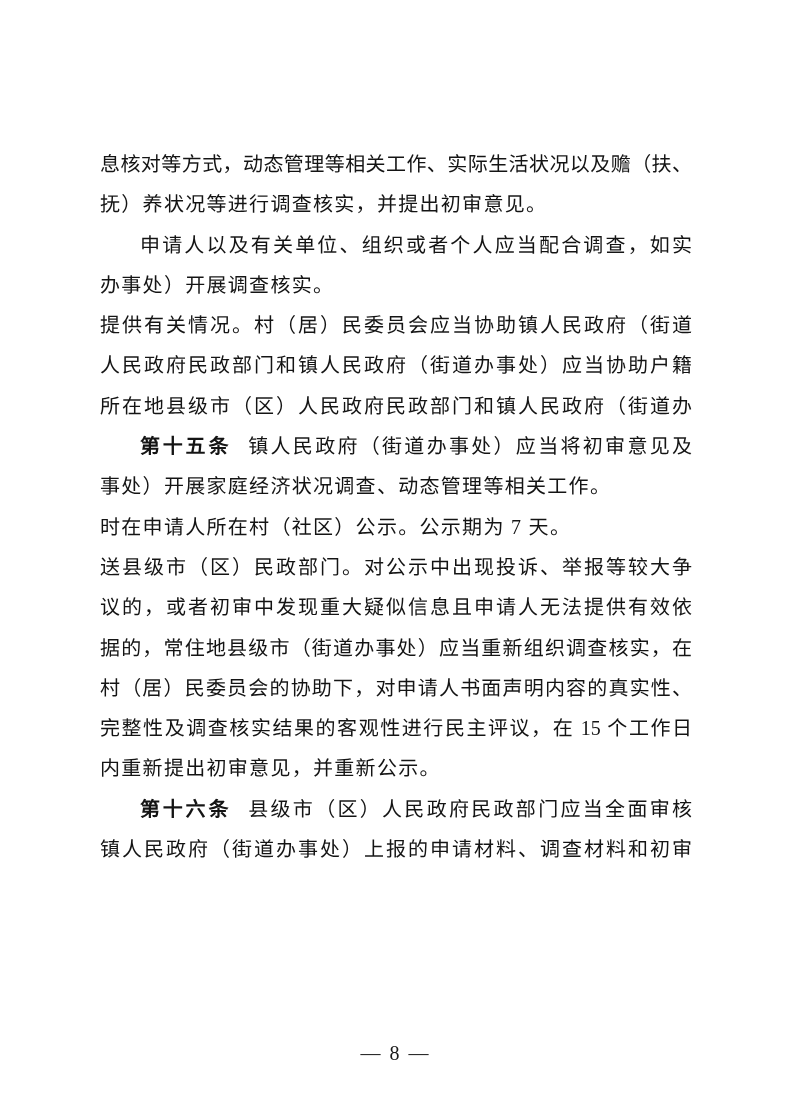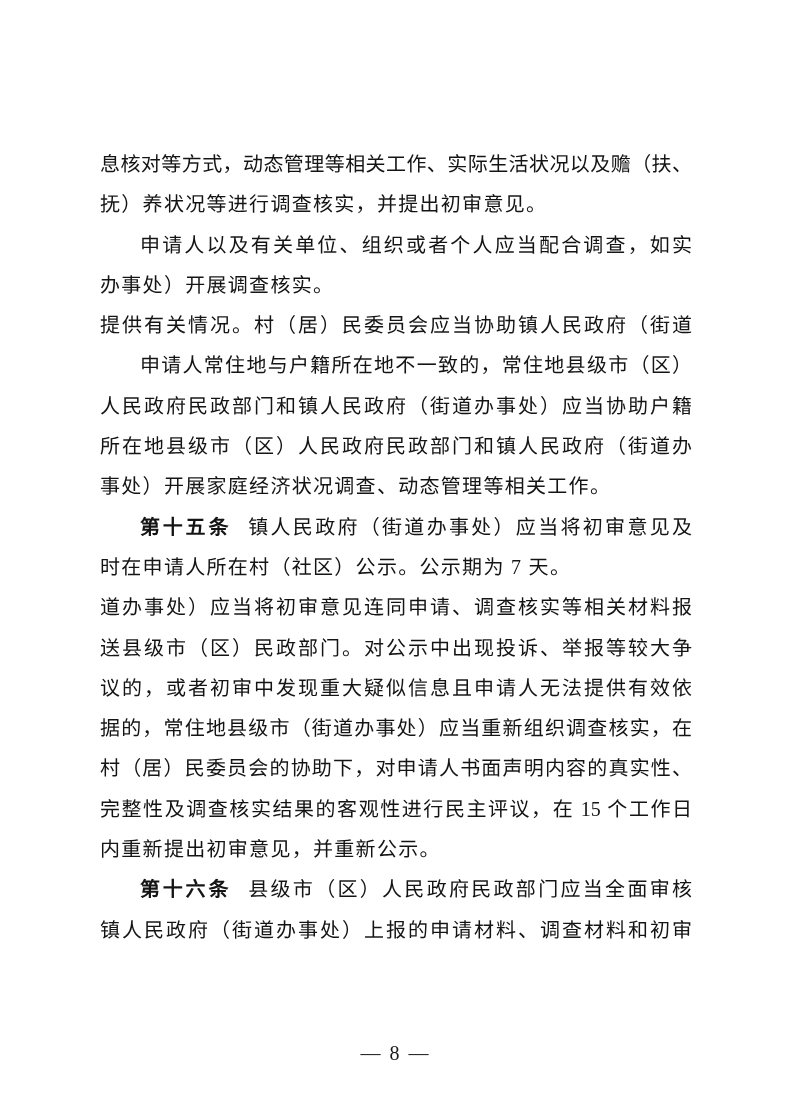--- a/index.html
+++ b/index.html
@@ -65,27 +65,25 @@
 </head>
 <body>
 
 <div class="page">
   <main class="text-block">
       <div class="line justify">息核对等方式，动态管理等相关工作、实际生活状况以及赡（扶、</div>
       <div class="line endline">抚）养状况等进行调查核实，并提出初审意见。</div>
       <div class="line indent justify">申请人以及有关单位、组织或者个人应当配合调查，如实</div>
       <div class="line endline">办事处）开展调查核实。</div>
       <div class="line justify">提供有关情况。村（居）民委员会应当协助镇人民政府（街道</div>
-      <div class="line indent justify">申请人常住地与户籍所在地不一致的，常住地县级市（区）</div>
       <div class="line justify">人民政府民政部门和镇人民政府（街道办事处）应当协助户籍</div>
       <div class="line justify">所在地县级市（区）人民政府民政部门和镇人民政府（街道办</div>
+      <div class="line indent justify"><span class="term">第十五条</span><span>镇人民政府（街道办事处）应当将初审意见及</span></div>
       <div class="line endline">事处）开展家庭经济状况调查、动态管理等相关工作。</div>
-      <div class="line indent justify"><span class="term">第十五条</span><span>镇人民政府（街道办事处）应当将初审意见及</span></div>
       <div class="line endline">时在申请人所在村（社区）公示。公示期为 7 天。</div>
-      <div class="line justify">道办事处）应当将初审意见连同申请、调查核实等相关材料报</div>
       <div class="line justify">送县级市（区）民政部门。对公示中出现投诉、举报等较大争</div>
       <div class="line justify">议的，或者初审中发现重大疑似信息且申请人无法提供有效依</div>
       <div class="line justify">据的，常住地县级市（街道办事处）应当重新组织调查核实，在</div>
       <div class="line justify">村（居）民委员会的协助下，对申请人书面声明内容的真实性、</div>
       <div class="line justify">完整性及调查核实结果的客观性进行民主评议，在 15 个工作日</div>
       <div class="line endline">内重新提出初审意见，并重新公示。</div>
       <div class="line indent justify"><span class="term">第十六条</span><span>县级市（区）人民政府民政部门应当全面审核</span></div>
       <div class="line justify">镇人民政府（街道办事处）上报的申请材料、调查材料和初审</div>
     </main>
   <footer class="page-footer">

